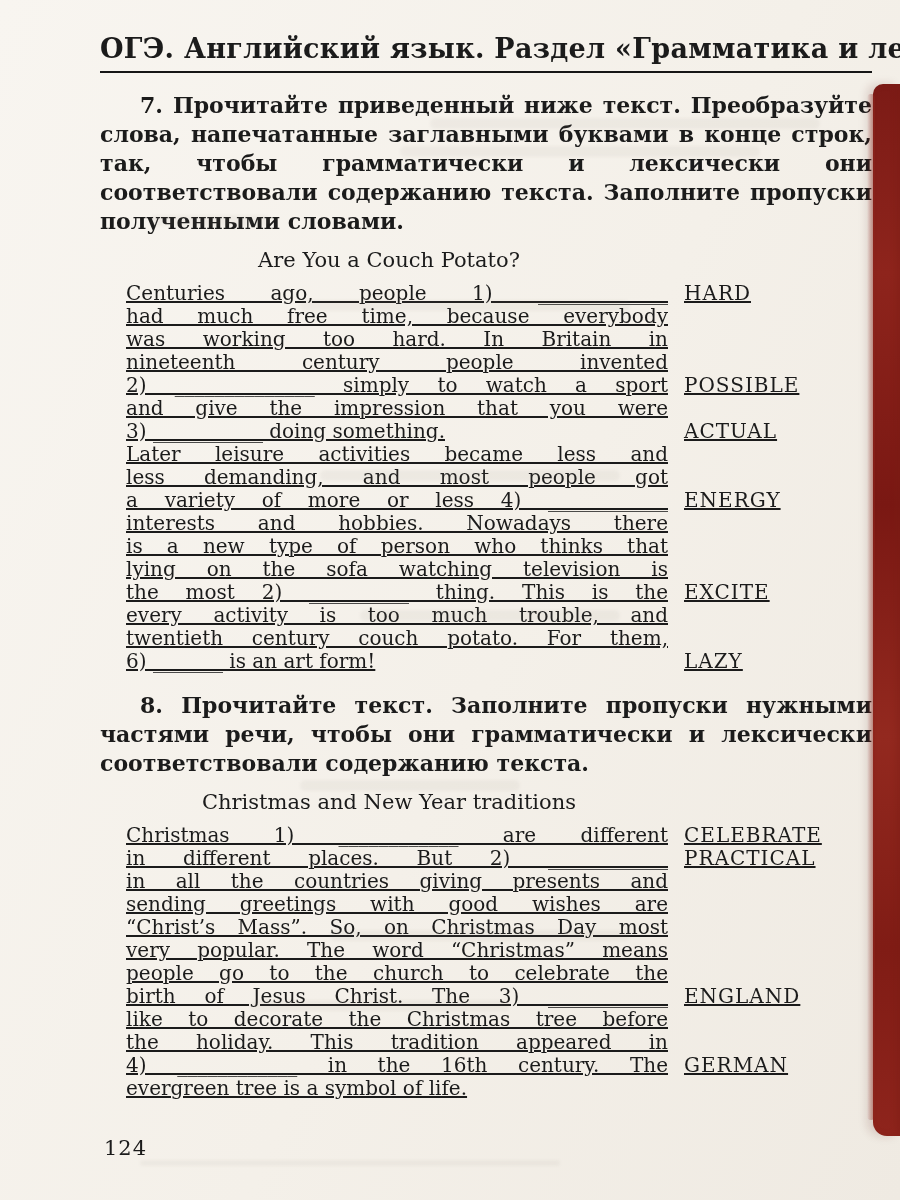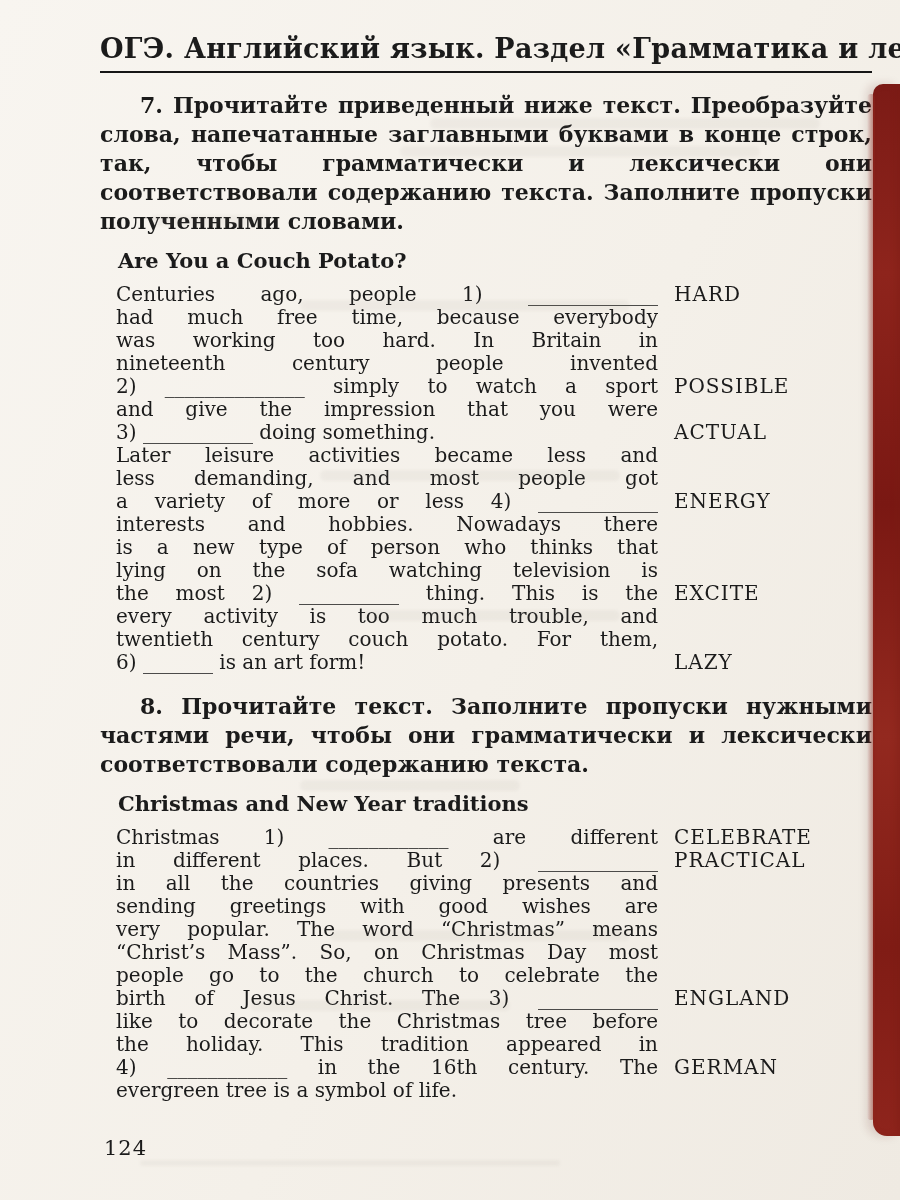--- a/index.html
+++ b/index.html
@@ -33,25 +33,26 @@
     font-size:22px; font-weight:bold;
     line-height:29px;
     text-align:justify;
     text-indent:40px;
   }
 
   
   .ex-title {
     margin:12px 0 10px 18px;
     width:542px;
-    font-size:21px; font-weight:bold;
-  }
-
-  
-  .lines { margin-left:16px; }
+    text-align:center;
+    font-size:21px; font-weight:normal;
+  }
+
+  
+  .lines { margin-left:26px;text-decoration:underline; }
   .line { display:flex; align-items:baseline; }
   .ltext {
     flex:0 0 542px;
     font-size:20px; line-height:23px;
     text-align:justify;
     text-align-last:justify;
     white-space:normal;
   }
   .ltext.nojust { text-align-last:auto; }
   .lkw {
@@ -211,26 +212,26 @@
           <span class="ltext">in all the countries giving presents and</span>
           <span class="lkw"></span>
         </div>
 
         <div class="line">
           <span class="ltext">sending greetings with good wishes are</span>
           <span class="lkw"></span>
         </div>
 
         <div class="line">
+          <span class="ltext">“Christ’s Mass”. So, on Christmas Day most</span>
+          <span class="lkw"></span>
+        </div>
+
+        <div class="line">
           <span class="ltext">very popular. The word “Christmas” means</span>
-          <span class="lkw"></span>
-        </div>
-
-        <div class="line">
-          <span class="ltext">“Christ’s Mass”. So, on Christmas Day most</span>
           <span class="lkw"></span>
         </div>
 
         <div class="line">
           <span class="ltext">people go to the church to celebrate the</span>
           <span class="lkw"></span>
         </div>
 
         <div class="line">
           <span class="ltext">birth of Jesus Christ. The 3) ____________</span>

